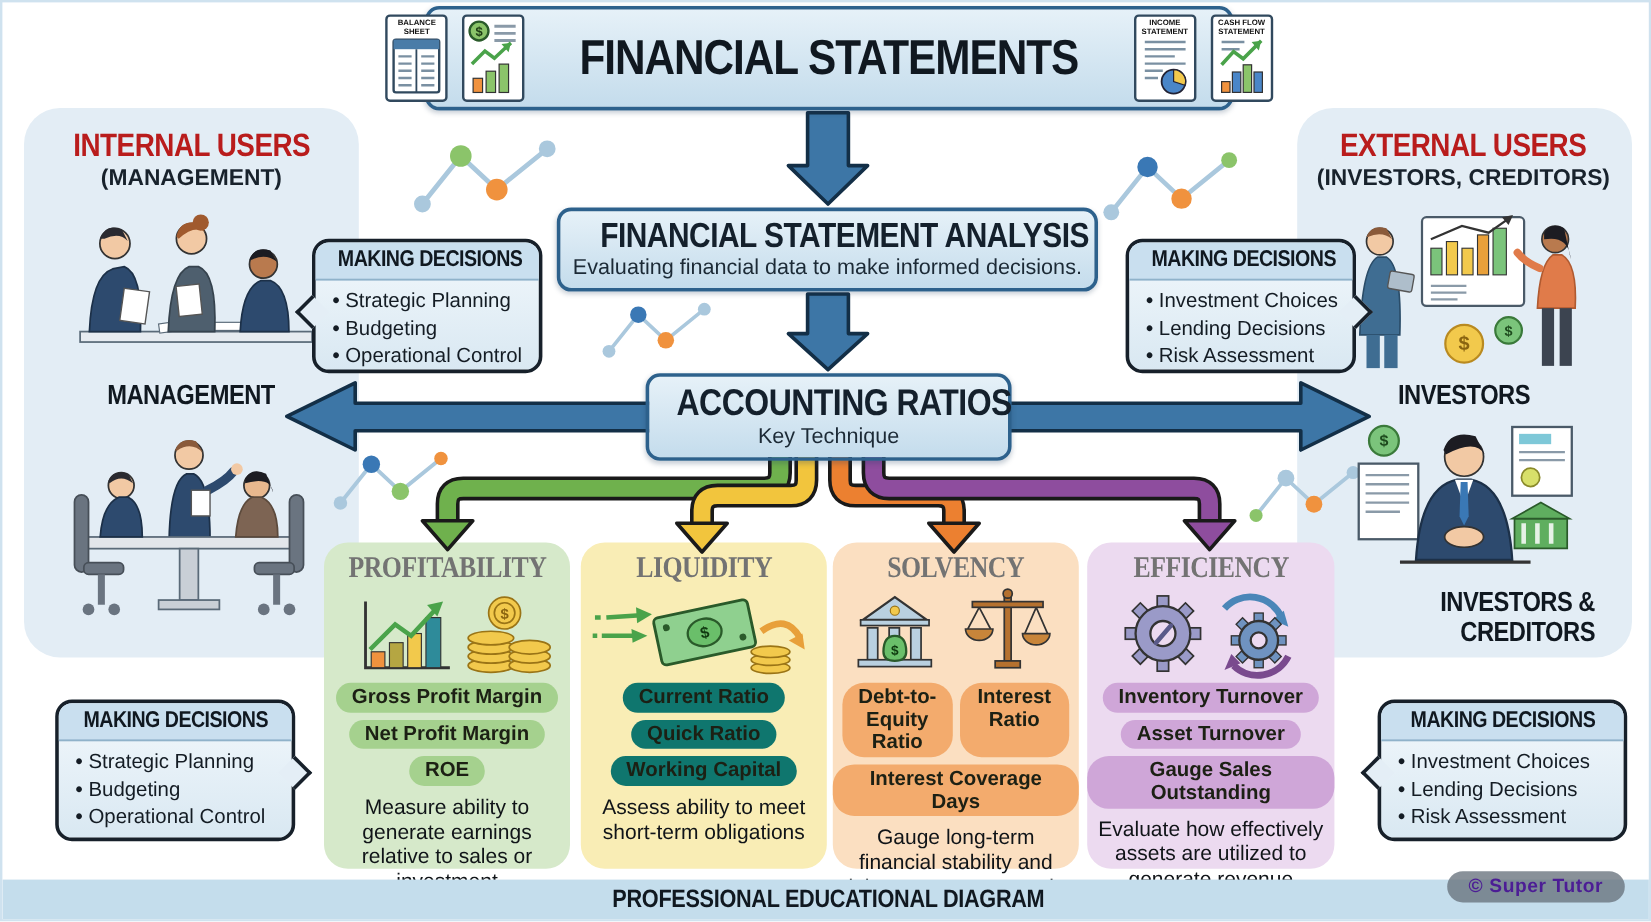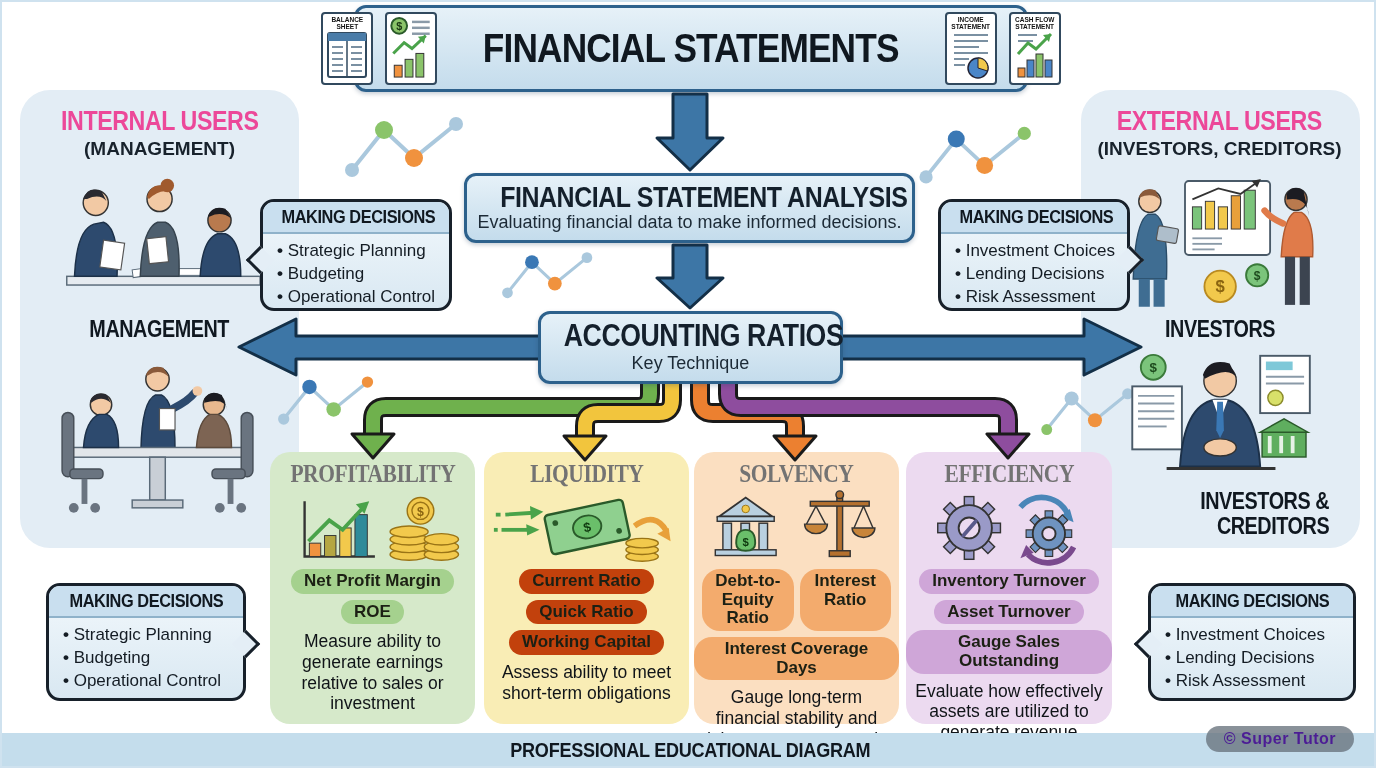--- a/index.html
+++ b/index.html
@@ -19,21 +19,21 @@
   .bluebox .sub { font-size:18px; color:#1c2a36; font-weight:500; }
 
   
   #hdr { left:352px; top:3px; width:674px; height:87px; display:flex; align-items:center; justify-content:center; gap:12px; padding:0 8px; }
   #hdr .title { font-size:41px; font-weight:800; color:#101820; letter-spacing:-1px; }
   .doc-icon { width:52px; height:73px; background:#fff; border:2px solid #31495e; border-radius:4px;
               display:flex; flex-direction:column; align-items:center; padding:2px 1px; flex:0 0 auto; }
   .doc-icon .dlabel { font-size:6.5px; font-weight:800; text-align:center; line-height:1.1; color:#111; }
 
   
-  .ptitle { font-size:27px; font-weight:800; color:#ec4899; text-align:center; letter-spacing:-.5px; }
+  .ptitle { font-size:27px; font-weight:800; color:#b91c1c; text-align:center; letter-spacing:-.5px; }
   .psub   { font-size:19px; font-weight:600; color:#18222c; text-align:center; }
   .plabel { font-size:23px; font-weight:800; color:#101820; text-align:center; letter-spacing:-.5px; }
 
   
   .md { background:linear-gradient(180deg,#f2f8fc 0%,#d9e8f2 100%); border:3px solid #17202a; border-radius:14px; z-index:5; }
   .md .md-title { background:#c9dfef; border-bottom:2px solid #8fb2ca; border-radius:11px 11px 0 0;
                   font-size:19px; font-weight:800; text-align:center; padding:4px 6px; color:#101820; letter-spacing:-.5px; }
   .md ul { list-style:none; padding:6px 10px 6px 14px; }
   .md li { font-size:17px; font-weight:500; color:#141c24; line-height:1.35; }
   .md li::before { content:"• "; font-weight:800; }
@@ -42,21 +42,21 @@
   .tail-right { right:-13px; top:48px; transform:rotate(225deg); }
 
   
   .col { border-radius:20px; z-index:2; text-align:center; padding-top:8px; }
   .col h2 { font-size:25px; font-weight:800; color:#737373; letter-spacing:-.5px;font-family:Liberation Serif, serif; }
   .pill { display:inline-block; border-radius:18px; padding:3px 13px; font-size:17px; font-weight:700; color:#1c2014; line-height:1.1; margin:3px 0; }
   .pill-row { display:flex; gap:6px; justify-content:center; padding:0 8px; }
   .pill-row .pill { flex:1; padding:3px 4px; }
   .desc { font-size:17.5px; font-weight:500; color:#101418; line-height:1.18; padding:4px 6px 0; }
   .c-prof { background:#d6e9ca; } .c-prof .pill { background:#a5d18e; }
-  .c-liq  { background:#f9edb5; } .c-liq  .pill { background:#c2410c; }
+  .c-liq  { background:#f9edb5; } .c-liq  .pill { background:#0f766e; }
   .c-sol  { background:#fbdfc1; } .c-sol  .pill { background:#f3ab6d; }
   .c-eff  { background:#ecdaf0; } .c-eff  .pill { background:#cfa6d8; }
 
   
   #footer { left:0; bottom:0; width:1376px; height:33px; background:#c4ddec; z-index:6;
             display:flex; align-items:center; justify-content:center; }
   #footer span { font-size:21px; font-weight:800; color:#101820; letter-spacing:-.3px; }
   #wm { right:20px; bottom:14px; background:rgba(104,114,124,.78); color:#4c1d95; border-radius:15px;
         padding:4px 18px; font-size:16px; font-weight:700; z-index:7; letter-spacing:.5px; }
 
@@ -391,20 +391,21 @@
           <ellipse cx="138" cy="54" rx="20" ry="6"></ellipse>
           <ellipse cx="138" cy="46" rx="20" ry="6"></ellipse>
         <ellipse cx="172" cy="70" rx="18" ry="6"></ellipse>
           <ellipse cx="172" cy="62" rx="18" ry="6"></ellipse>
           <ellipse cx="172" cy="54" rx="18" ry="6"></ellipse>
         <circle cx="150" cy="24" r="14"></circle>
       </g>
       <circle cx="150" cy="24" r="9" fill="none" stroke="#9a7416" stroke-width="1.5"></circle>
       <text x="150" y="29" text-anchor="middle" font-size="13" font-weight="bold" fill="#8a6410">$</text>
     </svg>
+    <div><span class="pill">Gross Profit Margin</span></div>
     <div><span class="pill">Net Profit Margin</span></div>
     <div><span class="pill">ROE</span></div>
     <div class="desc">Measure ability to generate earnings relative to sales or investment</div>
   </div>
 
   <div class="abs col c-liq" style="left:482px; top:450px; width:205px; height:272px;">
     <h2><span class="cond">LIQUIDITY</span></h2>
     <svg width="190" height="78" viewBox="0 0 200 82" style="margin:0 auto;">
       <g stroke="#4aa34a" stroke-width="4" fill="none">
         <line x1="14" y1="28" x2="44" y2="26"></line>

